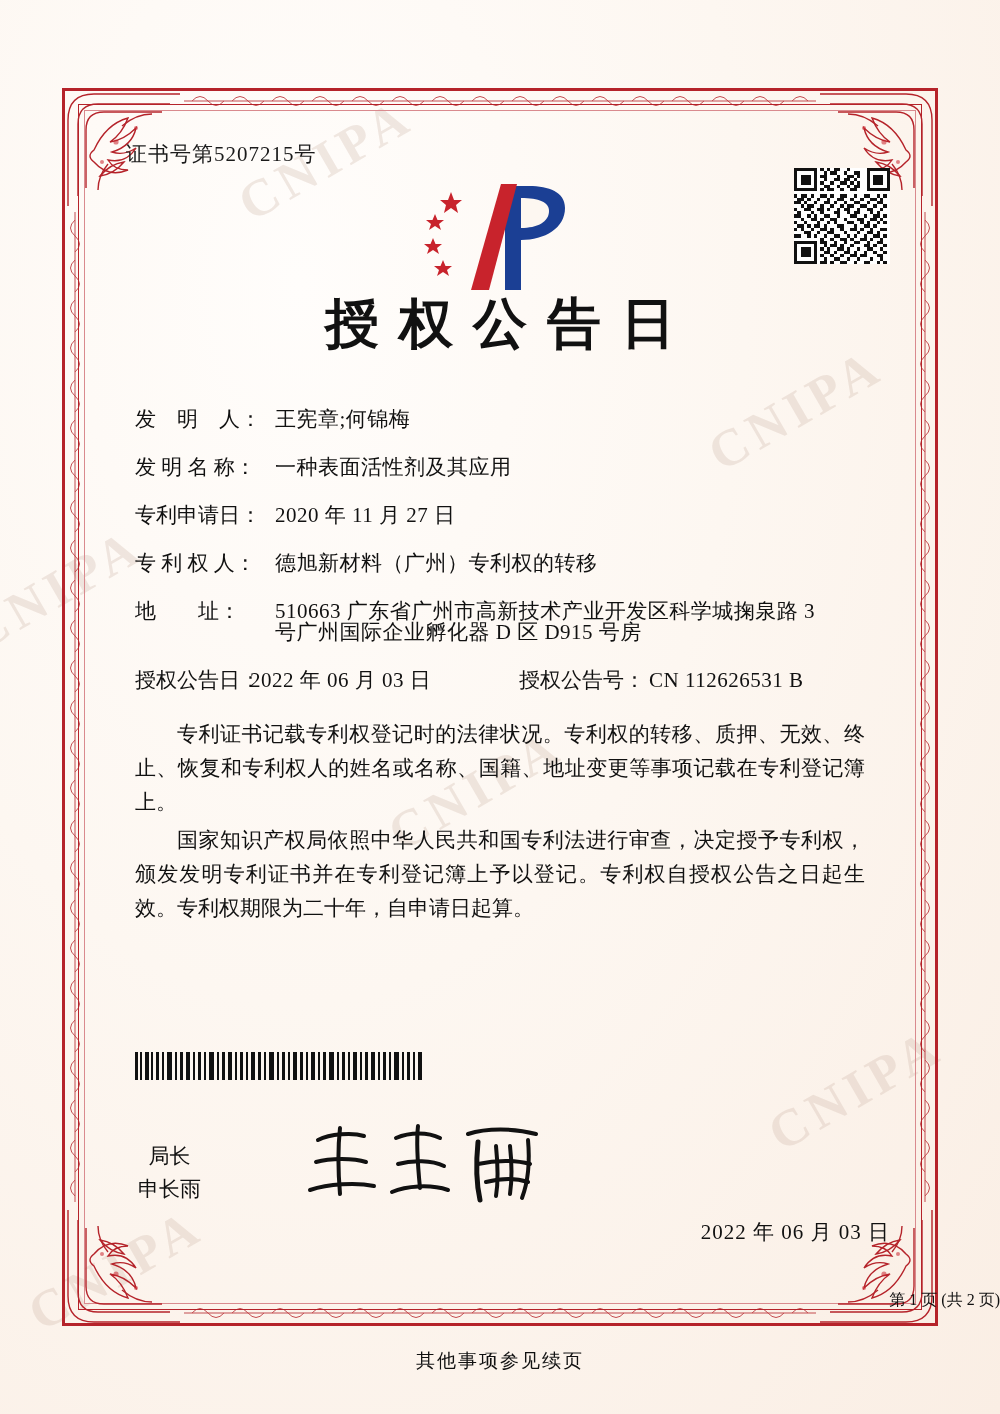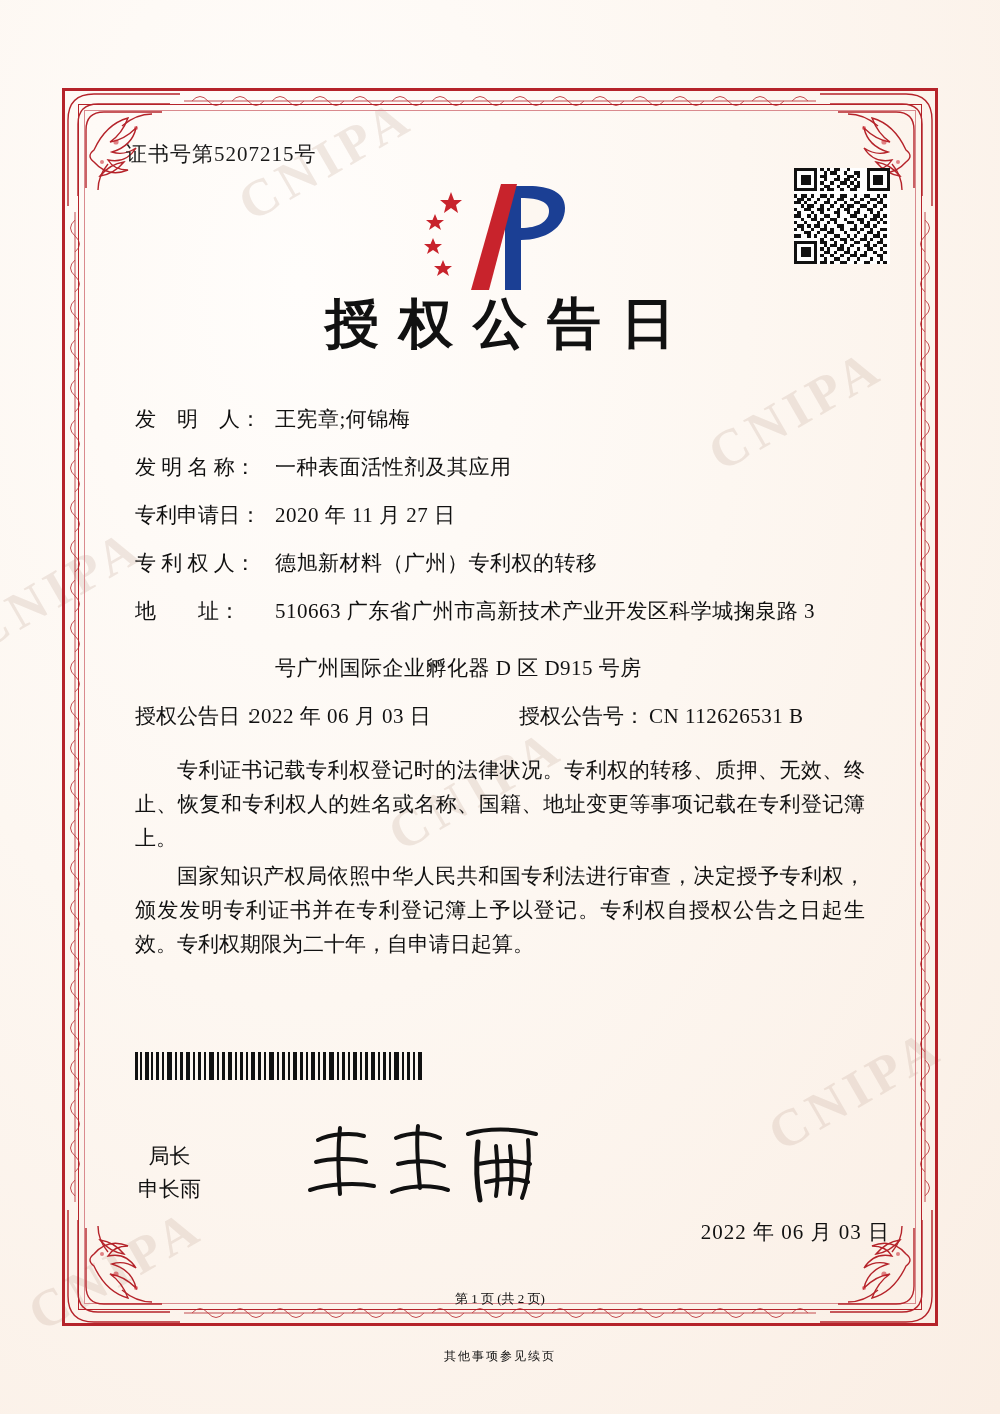--- a/index.html
+++ b/index.html
@@ -135,21 +135,21 @@
   .field-label {
     width: 140px;
     flex: none;
     white-space: pre;
     letter-spacing: 0px;
   }
   .field-value {
     flex: 1;
     letter-spacing: .5px;
   }
-  .field-value .line2 { display: block; margin-top: 36px; }
+  .field-value .line2 { display: block; }
   .row-dual {
     display: flex;
     padding-left: 25px;
     margin-bottom: 26px;
     font-size: 21px;
   }
   .dual-left { width: 360px; display: flex; }
   .dual-right { display: flex; }
   .dual-left .field-label { width: 115px; }
   .dual-right .field-label { width: 130px; margin-left: 24px; }
@@ -193,31 +193,31 @@
     top: 1218px;
     font-size: 21px;
     color: #111;
     letter-spacing: 1px;
   }
   .page-no {
     position: absolute;
     left: 0;
     right: 0;
     top: 1290px;
-    text-align: center;
-    font-size: 13px;
+    text-align: right;
+    font-size: 16px;
     color: #111;
   }
   .footer-note {
     position: absolute;
     left: 0;
     right: 0;
     top: 1348px;
     text-align: center;
-    font-size: 12px;
+    font-size: 19px;
     color: #111;
     letter-spacing: 2px;
   }
 </style>
 </head>
 <body>
 
 <div class="page">
 
   <div class="watermark wm1">CNIPA</div>

